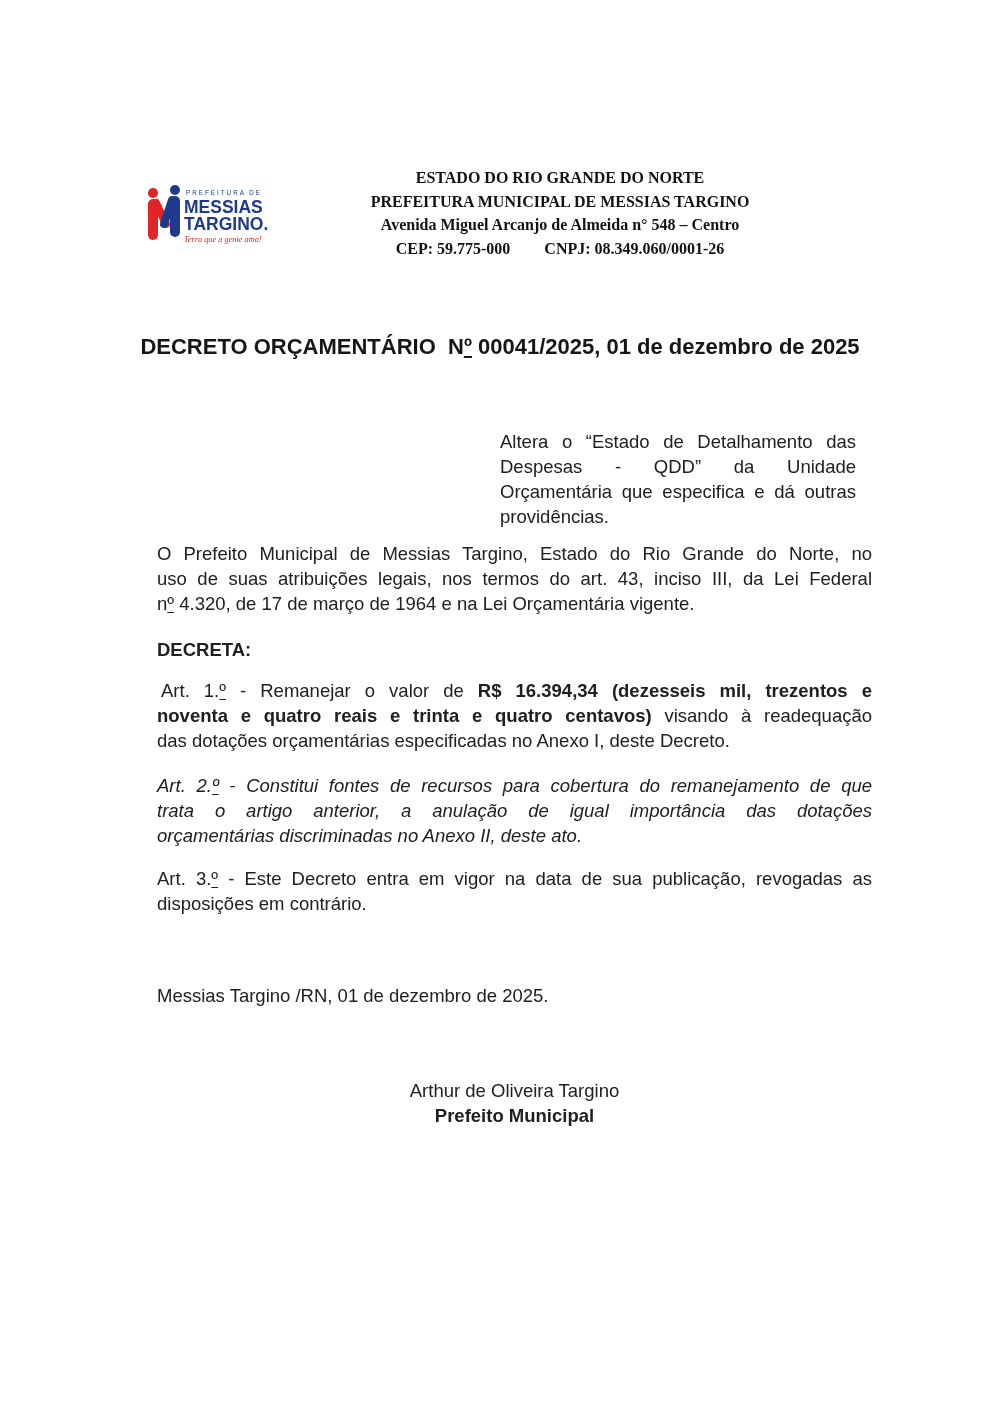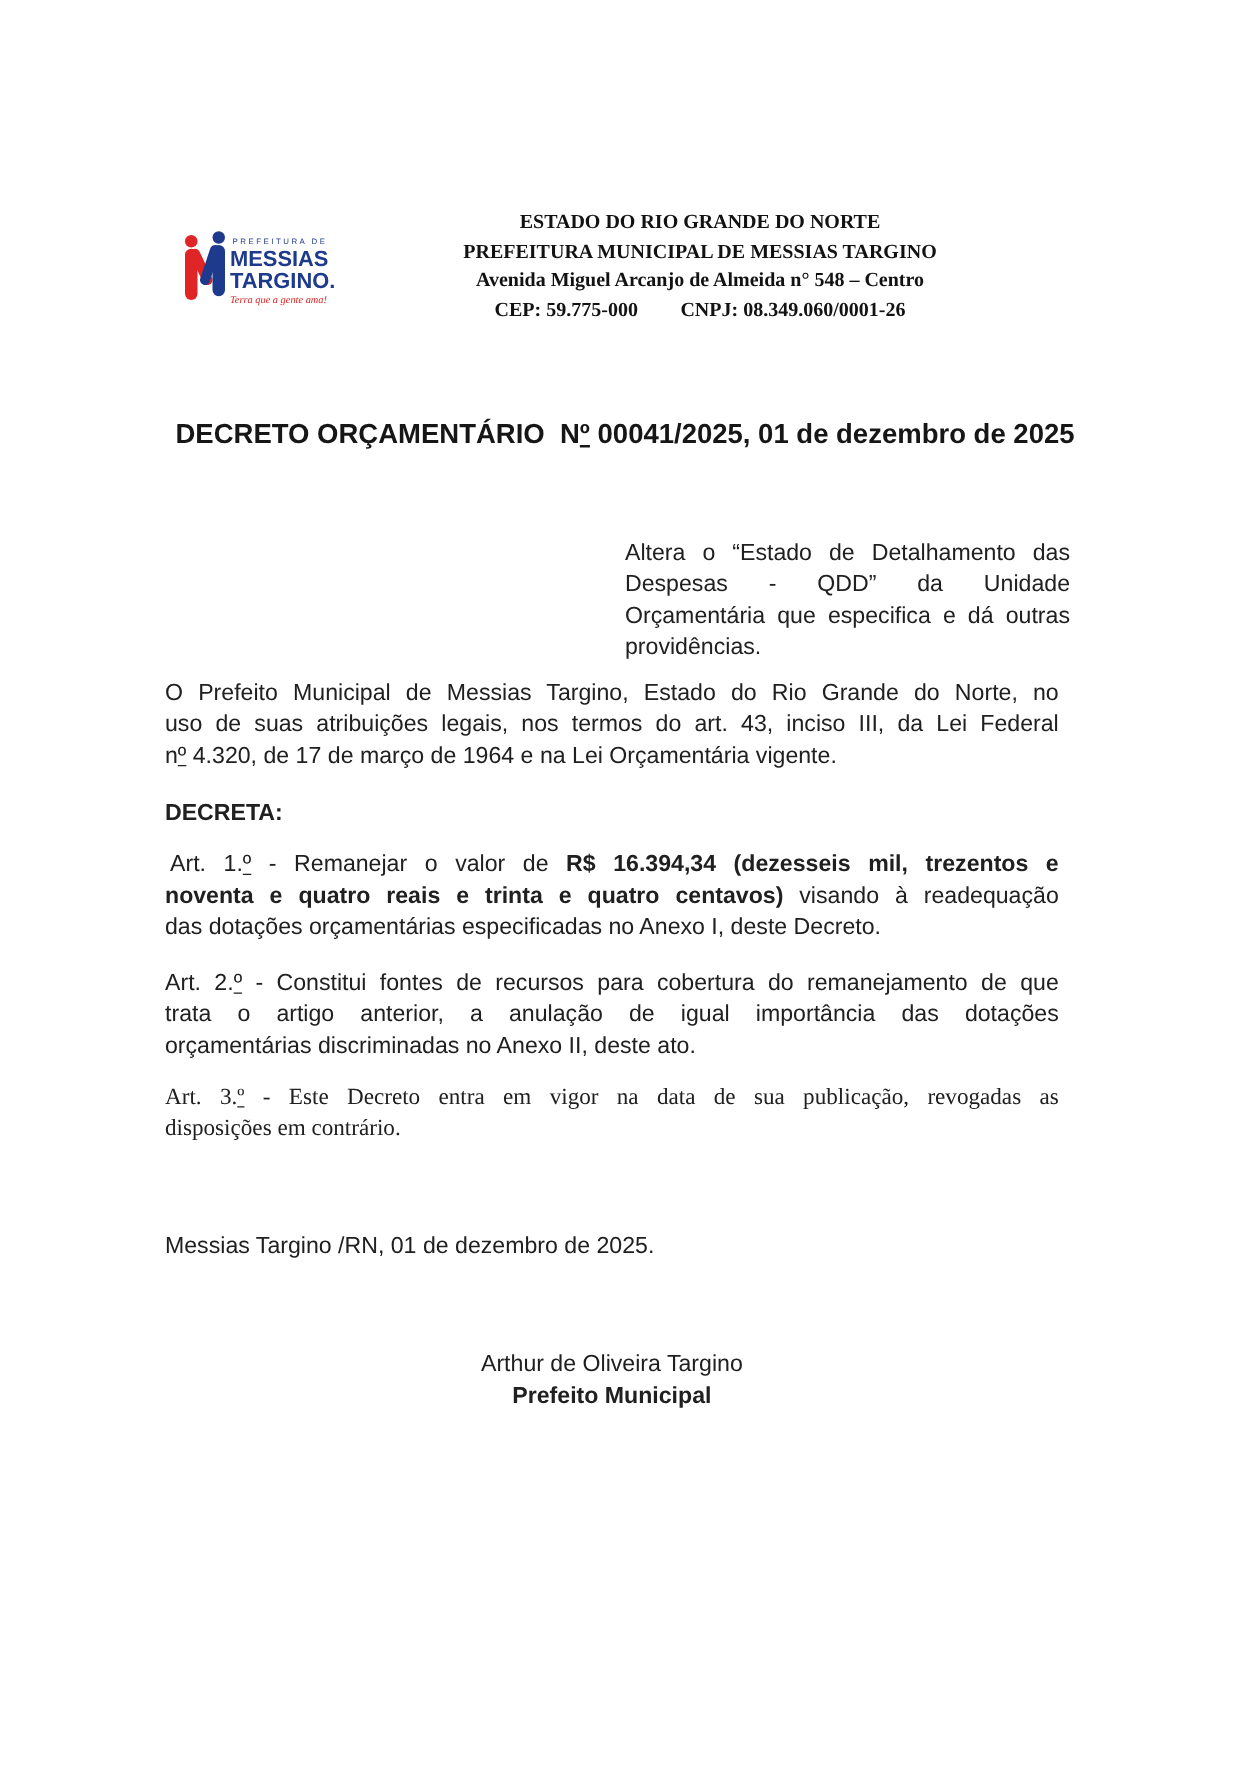--- a/index.html
+++ b/index.html
@@ -21,30 +21,30 @@
     color:#121212;
   }
   .cnpj{margin-left:34px;}
   
   .title{
     position:absolute;left:0;top:334px;width:1000px;
     text-align:center;font-weight:bold;font-size:22px;line-height:26px;
     white-space:pre-wrap;color:#161616;
   }
   
-  .block{position:absolute;left:132px;width:715px;font-size:18.5px;line-height:25px;}
+  .block{position:absolute;left:157px;width:715px;font-size:18.5px;line-height:25px;}
   .jline{text-align:justify;text-align-last:justify;}
   .jline.last{text-align-last:left;}
   .ementa{left:500px;top:429px;width:356px;}
   .preamble{top:541px;}
   .decreta{top:637px;font-weight:bold;}
   .art1{top:678px;}
   .art1 .jline:first-child{text-indent:4px;}
-  .art2{top:773px;}
-  .art3{top:866px;font-family:Liberation Serif, serif;}
+  .art2{top:773px;font-style:italic;}
+  .art3{top:866px;}
   .dateline{top:983px;text-align:left;}
   .signature{top:1078px;text-align:center;}
   .signature .role{font-weight:bold;}
   b{font-weight:bold;}
   .ord{text-decoration:underline;text-underline-offset:2px;}
 </style>
 </head>
 <body>
 
 <div class="doc">

